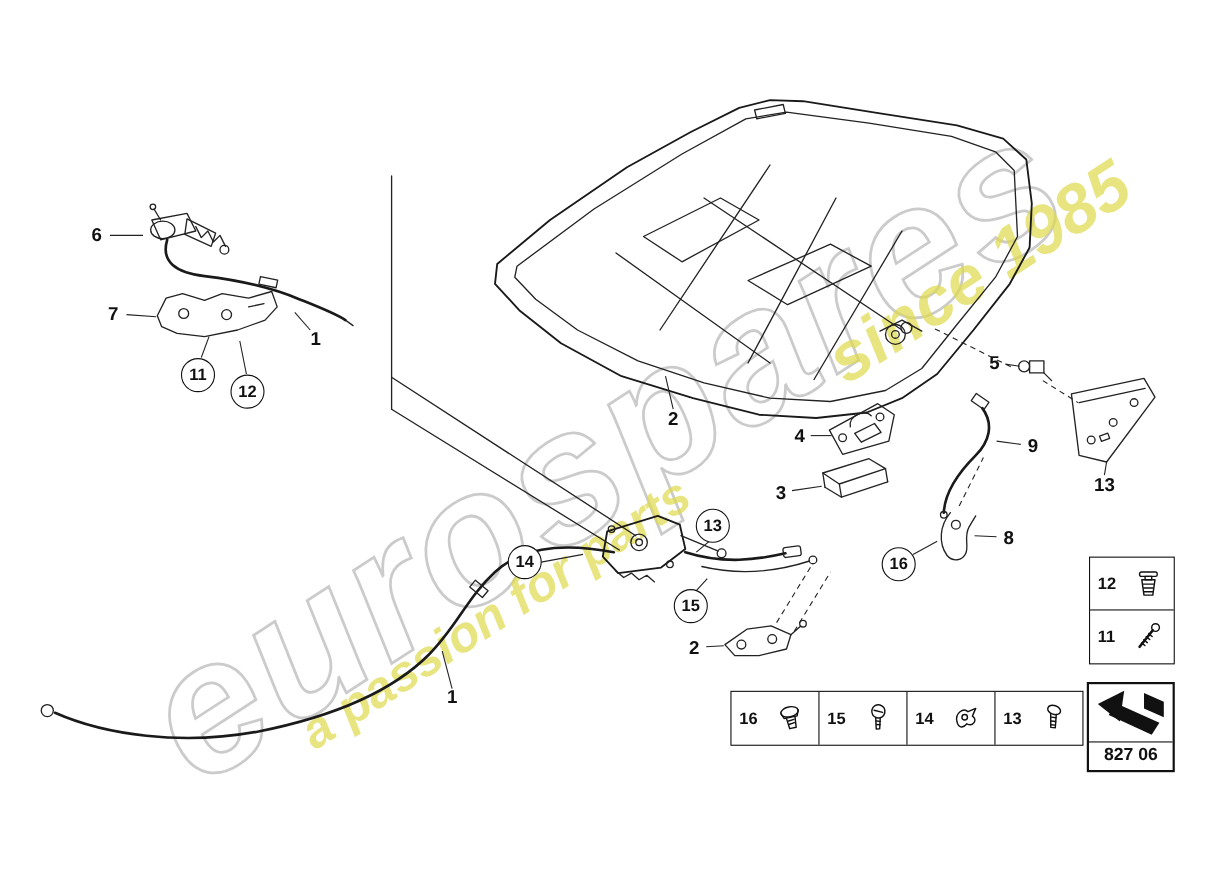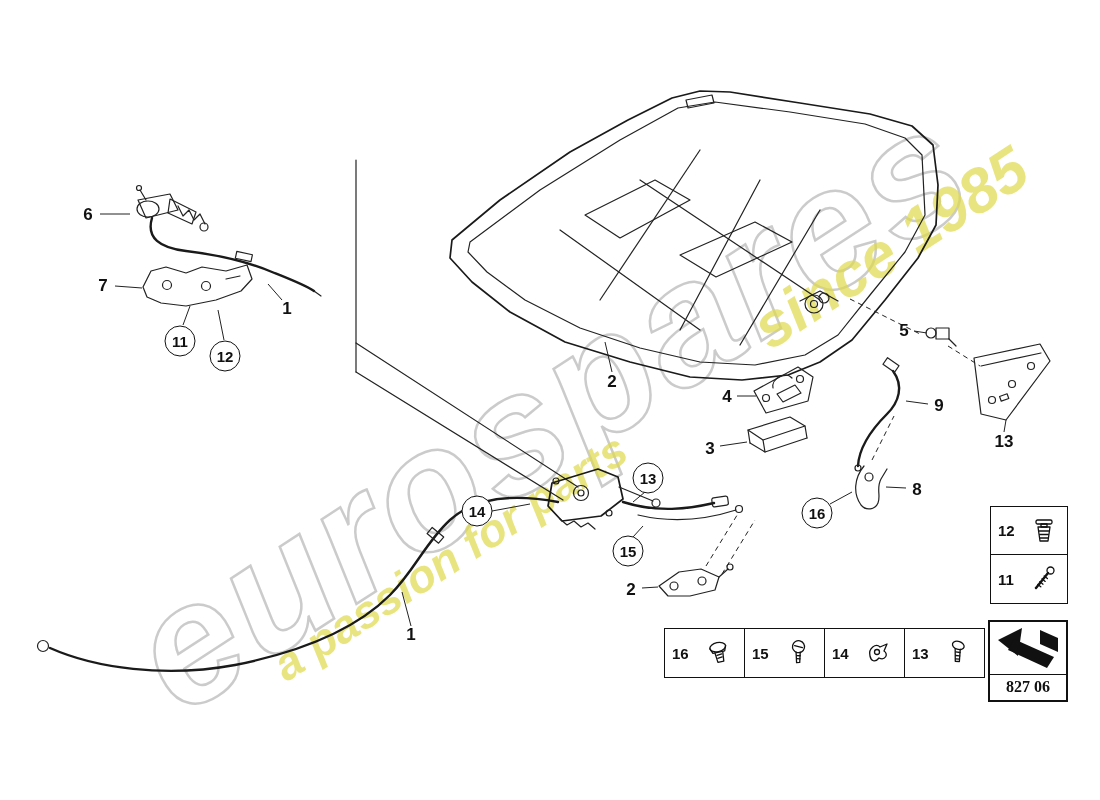--- a/index.html
+++ b/index.html
@@ -33,21 +33,21 @@
   .legend-cell{width:79px;height:48px;display:flex;align-items:center;border-right:1.6px solid #111;}
   .legend-cell:last-child{border-right:none;}
   .legend-cell .lbl{font-size:15px;font-weight:700;color:#111;margin-left:7px;width:22px;}
   .legend-cell .ico{flex:1;display:flex;align-items:center;justify-content:center;}
   #legend-side{flex-direction:column;left:990px;top:506px;width:76px;}
   #legend-side .legend-cell{width:76px;border-right:none;border-bottom:1.6px solid #111;box-sizing:border-box;}
   #legend-side .legend-cell:last-child{border-bottom:none;}
   #legend-bottom{left:664px;top:628px;}
   
   #code-box{position:absolute;left:988px;top:620px;width:80px;height:82px;border:2px solid #111;
-       background:#fff;z-index:4;box-sizing:border-box;display:flex;flex-direction:column;font-family:Liberation Serif, serif;}
+       background:#fff;z-index:4;box-sizing:border-box;display:flex;flex-direction:column;}
   #code-box .arrow-area{flex:1;display:flex;align-items:center;justify-content:center;}
   #code-box .code{border-top:1.6px solid #111;text-align:center;font-size:16px;font-weight:700;
        color:#111;padding:3px 0 4px;}
   .icon-svg{stroke:#111;fill:none;stroke-width:1.3;stroke-linejoin:round;stroke-linecap:round;}
 </style>
 </head>
 <body>
 
 <div id="stage">
 

